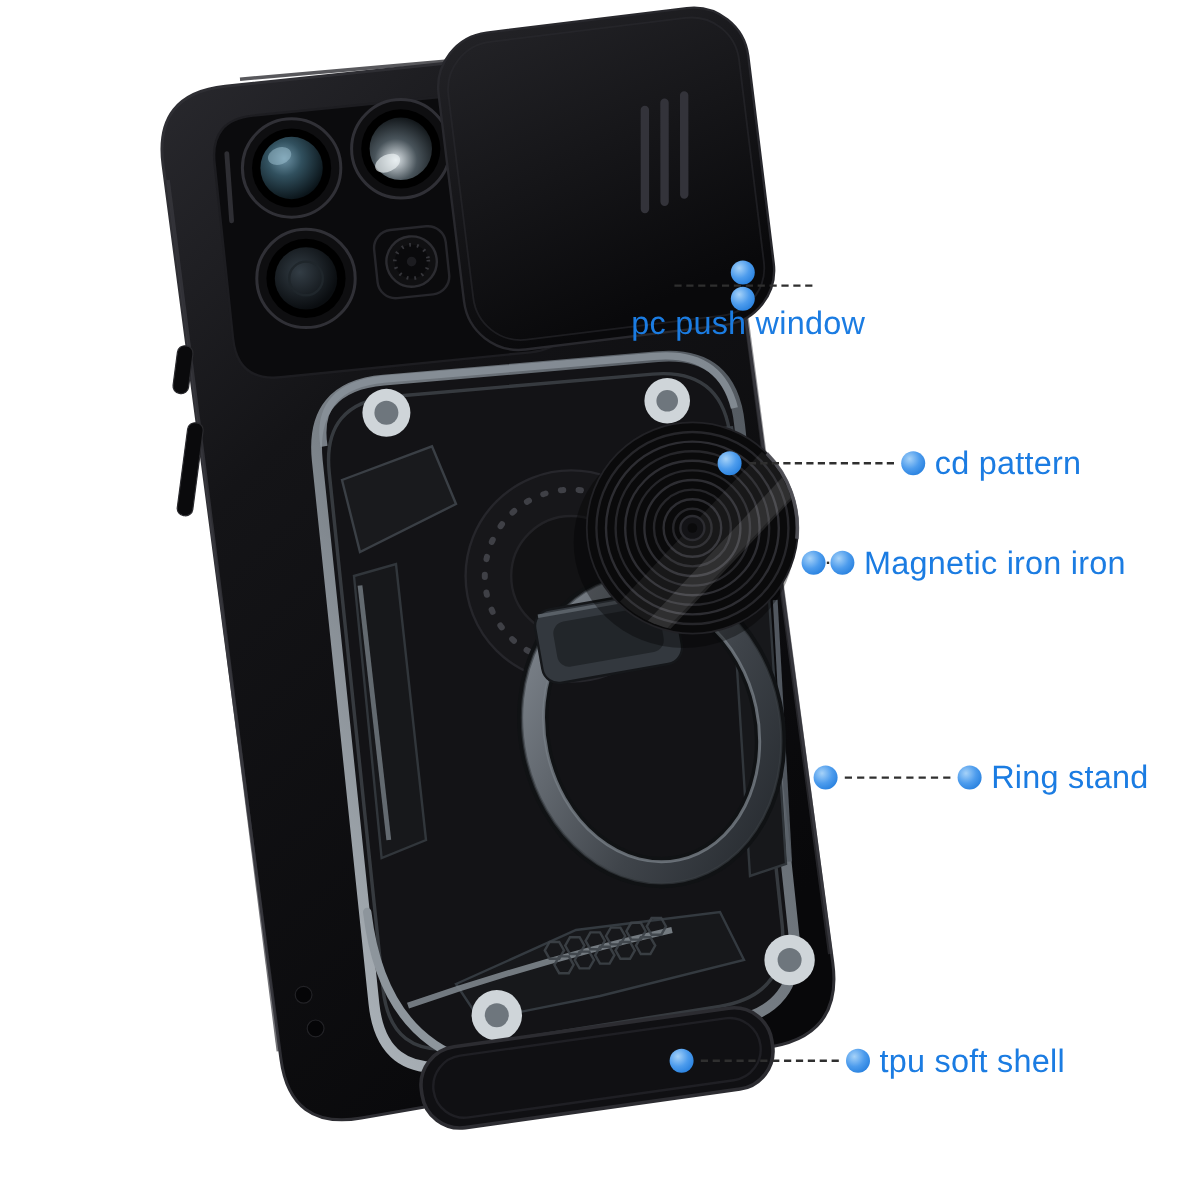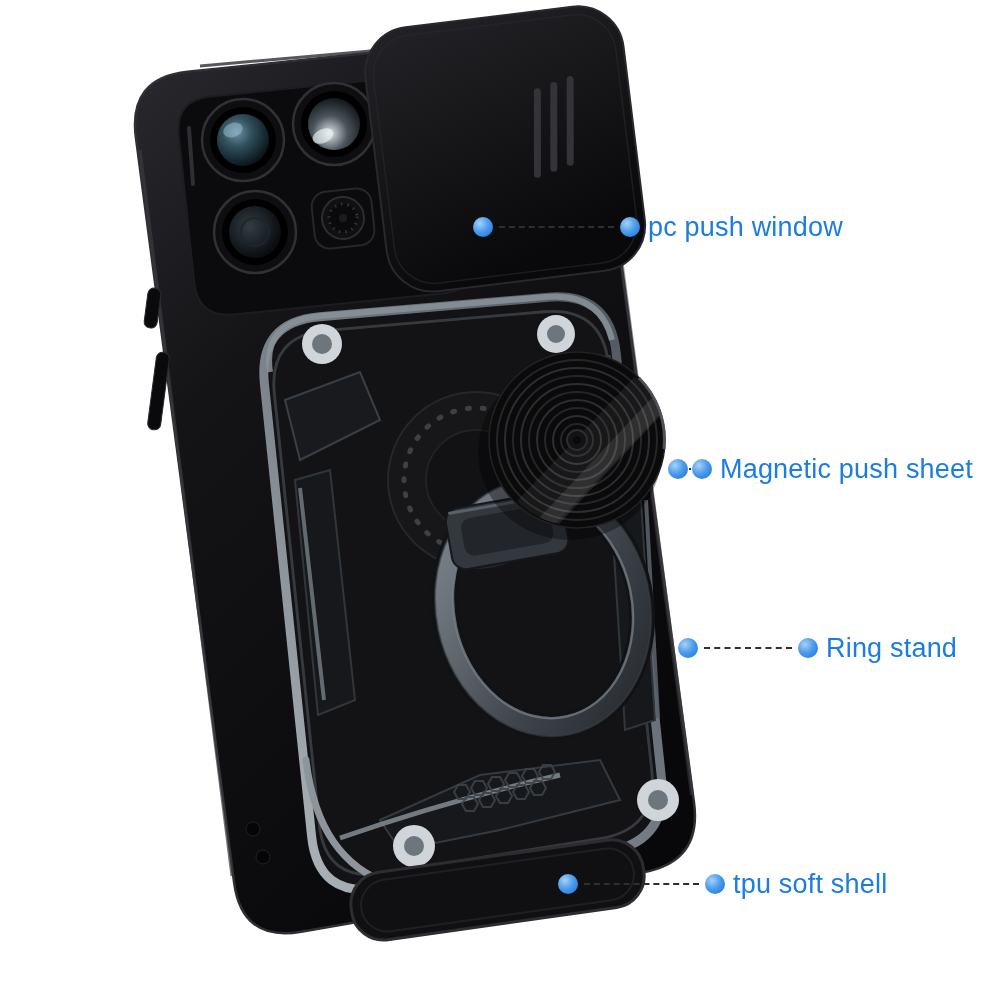--- a/index.html
+++ b/index.html
@@ -183,33 +183,39 @@
       <rect x="375" y="16" width="260" height="266" rx="46" fill="url(#coverGrad)" stroke="#28282d" stroke-width="2"></rect>
       <rect x="383" y="24" width="244" height="250" rx="40" fill="none" stroke="#2a2a2f" stroke-width="1.5" opacity="0.6"></rect>
       <g stroke="#33333a" stroke-width="7" stroke-linecap="round">
         <line x1="544" y1="96" x2="534" y2="178"></line>
         <line x1="561" y1="92" x2="551" y2="174"></line>
         <line x1="578" y1="88" x2="568" y2="170"></line>
       </g>
     </g>
   </svg>
 
-  <div class="callout" style="left:473px;top:217px;">
+  <div class="callout" style="left:518px;top:217px;flex-direction:column;">
     <span class="cdot"></span>
     <span class="cdash" style="width:115px;"></span>
     <span class="cdot"></span>
     <span class="clabel">pc push window</span>
   </div>
 
+  <div class="callout" style="left:598px;top:376px;">
+    <span class="cdot"></span>
+    <span class="cdash" style="width:121px;"></span>
+    <span class="cdot"></span>
+    <span class="clabel">cd pattern</span>
+  </div>
 
   <div class="callout" style="left:668px;top:459px;">
     <span class="cdot"></span>
     <span class="cdash" style="width:2px;margin:0 1px;"></span>
     <span class="cdot"></span>
-    <span class="clabel">Magnetic push sheet</span>
+    <span class="clabel">Magnetic iron iron</span>
   </div>
 
   <div class="callout" style="left:635px;top:638px;padding-left:43px;">
     <span class="cdot"></span>
     <span class="cdash" style="width:88px;"></span>
     <span class="cdot"></span>
     <span class="clabel">Ring stand</span>
   </div>
 
   <div class="callout" style="left:558px;top:874px;">

